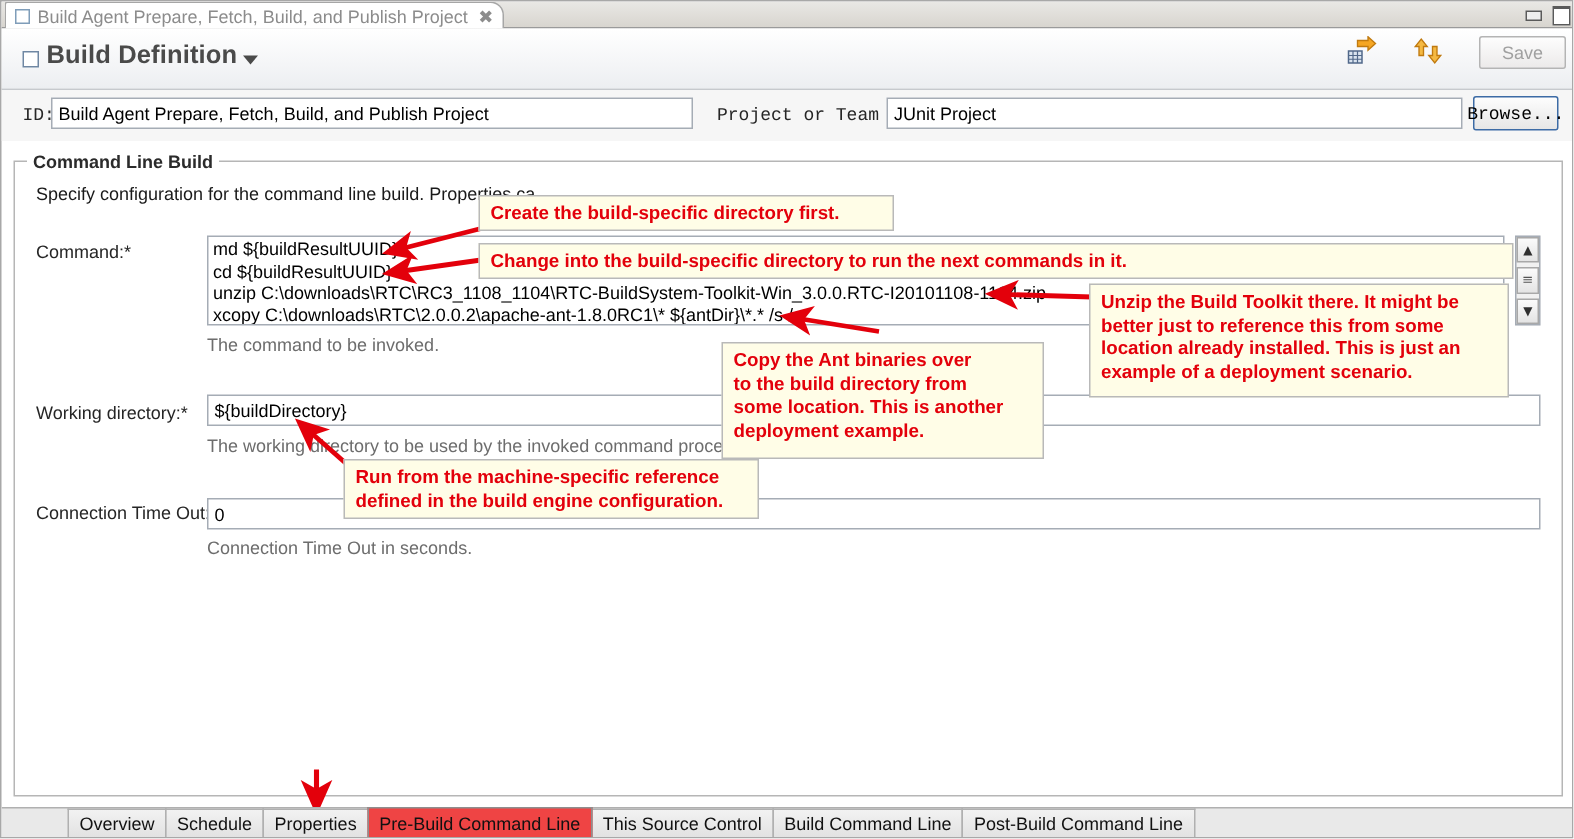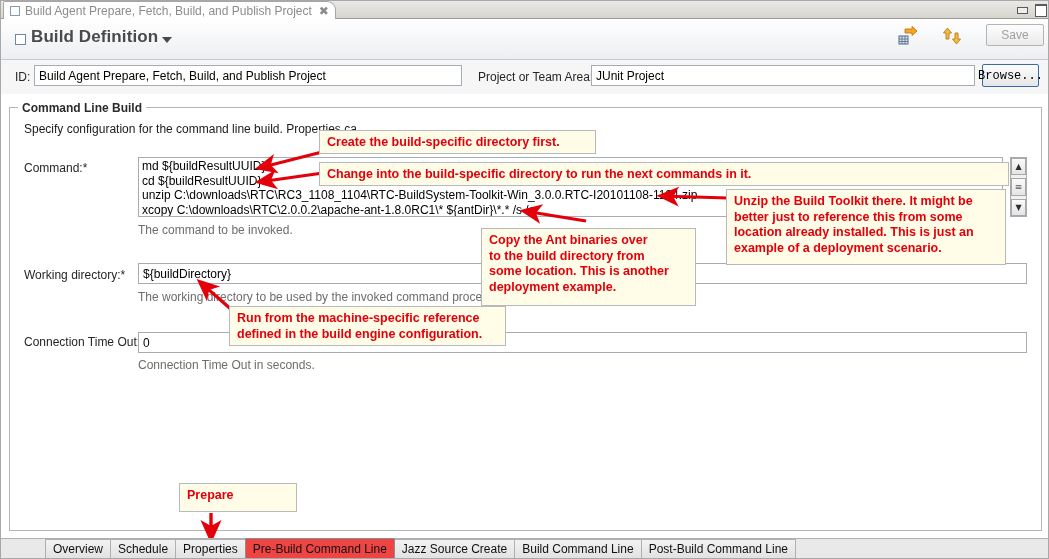--- a/index.html
+++ b/index.html
@@ -99,39 +99,39 @@
   }
   .fh-caret {
     position: absolute; left: 161px; top: 18px;
     width: 0; height: 0;
     border-left: 5px solid transparent;
     border-right: 5px solid transparent;
     border-top: 6px solid #4a4a4a;
   }
   .fh-tools {
     position: absolute; right: 6px; top: 5px;
-    display: flex; align-items: flex-end; gap: 24px;
+    display: flex; align-items: flex-start; gap: 24px;
   }
   .icon-build, .icon-refresh { width: 20px; height: 20px; display:block; }
   .btn-save {
     height: 20px; min-width: 40px;
     padding: 0 8px;
     font-size: 12px;
     color: #a0a0a0;
     background: linear-gradient(to bottom,#fdfdfd,#eceaea);
     border: 1px solid #b4b4b4;
     border-radius: 2px;
     display: flex; align-items: center; justify-content: center;
     font-family: "Liberation Sans", sans-serif;
   }
 
   
   .idrow { position: absolute; left: 0; top: 59px; width: 1049px; height: 34px;
            background: #f6f6f6; }
-  .lbl { font-size: 12px; color: #262626; font-family: Liberation Sans, sans-serif; }
+  .lbl { font-size: 12px; color: #262626; font-family: Liberation Mono, monospace; }
   .txt {
     border: 1px solid #a5acb5;
     background: #ffffff;
     font-size: 12px;
     padding: 2px 4px;
     box-sizing: border-box;
     font-family: "Liberation Sans", sans-serif;
     color: #000;
   }
   .btn {
@@ -355,25 +355,24 @@
 example of a deployment scenario.</div>
 
   <div class="callout" style="left:480px;top:227px;width:215px;height:78px;">Copy the Ant binaries over
 to the build directory from
 some location.   This is another
 deployment example.</div>
 
   <div class="callout" style="left:228px;top:305px;width:277px;height:40px;">Run from the machine-specific reference
 defined in the build engine configuration.</div>
 
-  <div class="callout" style="left:178px;top:482px;width:118px;height:29px;">Prepare</div>
 
   <div class="bottomtabs">
     <span class="btab">Overview</span>
     <span class="btab">Schedule</span>
     <span class="btab">Properties</span>
     <span class="btab active">Pre-Build Command Line</span>
-    <span class="btab">Jazz Source Create</span>
+    <span class="btab">This Source Control</span>
     <span class="btab">Build Command Line</span>
     <span class="btab">Post-Build Command Line</span>
   </div>
 
 </div>
 
 </body></html>

